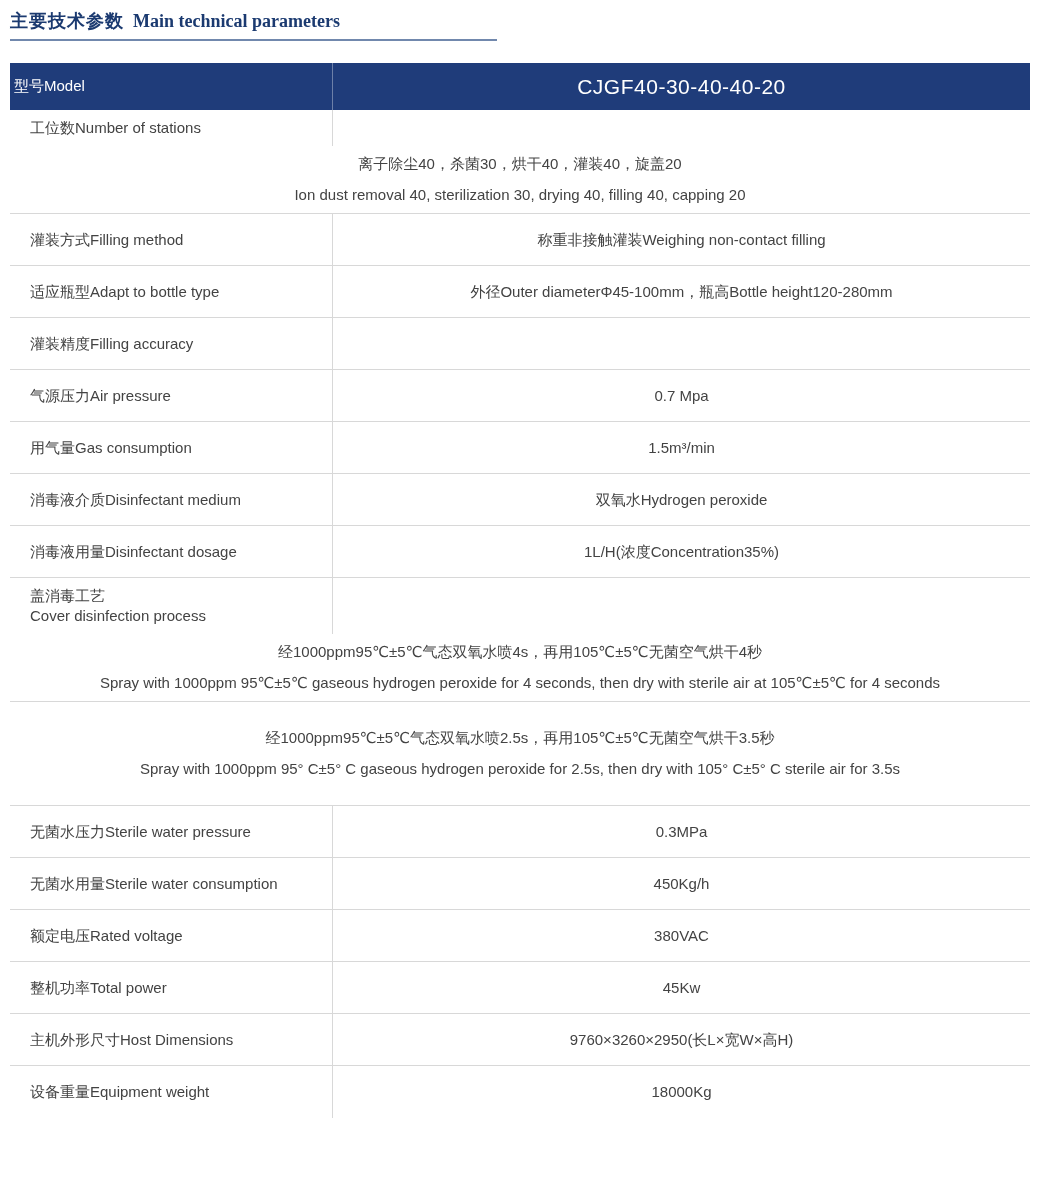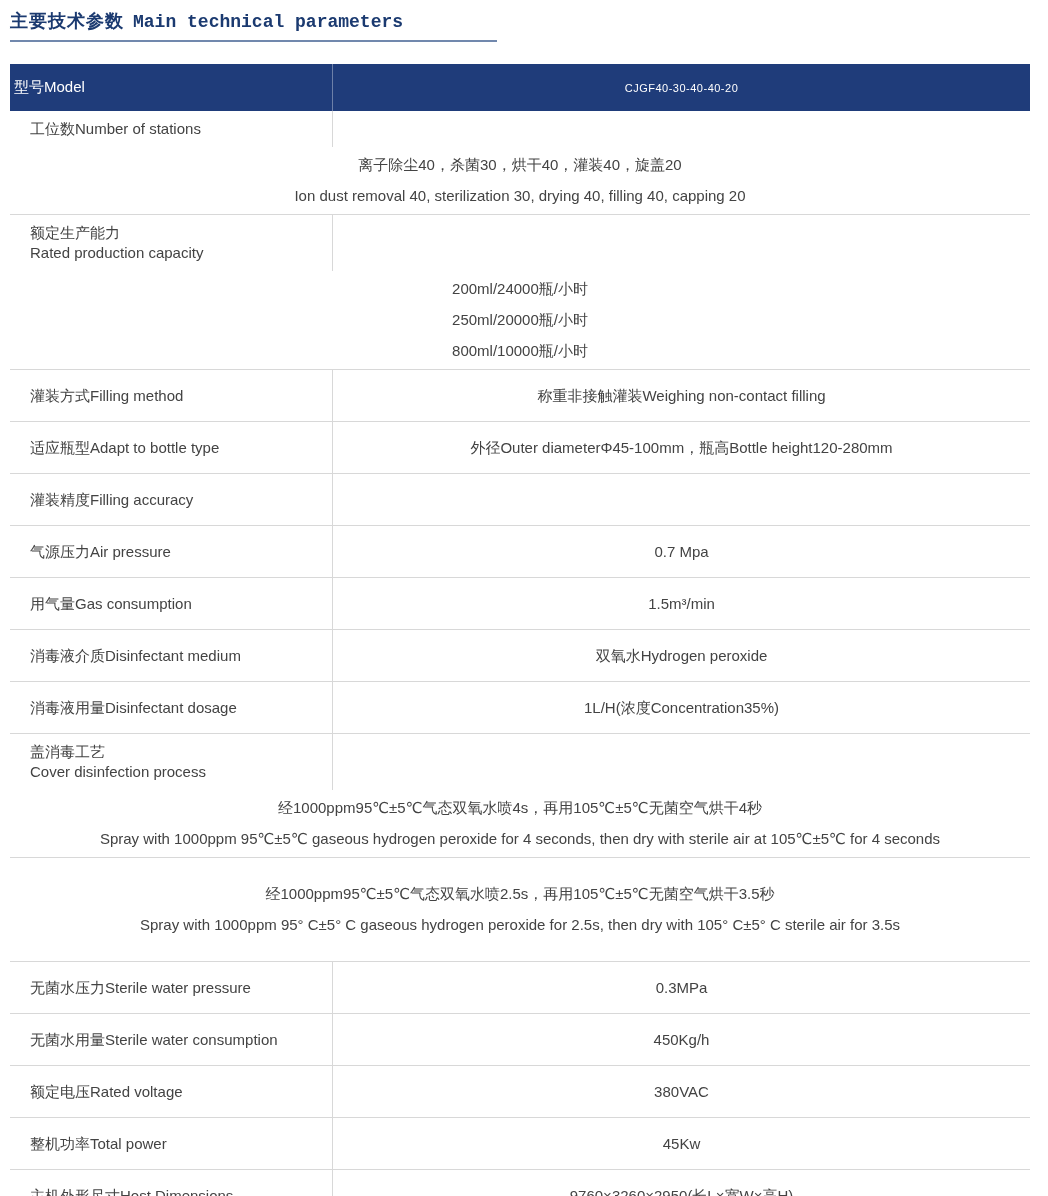--- a/index.html
+++ b/index.html
@@ -8,40 +8,40 @@
     width: 1048px;
     font-family: "Liberation Sans", "DejaVu Sans", sans-serif;
     color: var(--body-text, #434343);
   }
   .page { width: 1048px; padding: 8px 18px 0 10px; }
 
   
   .title-block { padding-top: 2px; }
   .title-line { font-size: 18px; font-weight: bold; color: var(--title-text, #1b3a70); line-height: 22px; }
   .title-zh { font-family: "Liberation Sans", "DejaVu Sans", sans-serif; letter-spacing: 1px; margin-top: 15px; }
-  .title-en { font-family: Liberation Mono, monospace; margin-left: 4px; }
+  .title-en { font-family: Liberation Serif, serif; margin-left: 4px; }
   .title-underline { width: 487px; height: 2px; background: var(--title-underline, #7188ad); margin-top: 7px; }
 
   
   .spec-table { width: 1020px; margin-top: 22px; font-size: 15px; }
   .header-row {
     display: flex; height: 47px;
     background: var(--header-bg, #1f3c7a);
     color: var(--header-text, #ffffff);
   }
   .header-row .cell-label {
     width: 323px; display: flex; align-items: center;
     padding-left: 4px;
     border-right: 1px solid rgba(255,255,255,0.35);
     font-size: 15px;
     text-align: center;
   }
   .header-row .cell-value {
     flex: 1; display: flex; align-items: center; justify-content: center;
-    font-size: 11px; letter-spacing: 0.5px;
+    font-size: 21px; letter-spacing: 0.5px;
   }
 
   .row { display: flex; min-height: 52px; border-bottom: 1px solid var(--row-border, #d8d8d8); }
   .row.tall { min-height: 104px; flex-direction: column; }
   .row:last-child { border-bottom: none; }
   .row .cell-label {
     width: 323px; padding: 8px 10px 8px 20px;
     border-right: 1px solid var(--row-border, #d8d8d8);
     display: flex; flex-direction: column; justify-content: center;
   }
@@ -74,31 +74,20 @@
     <div id="table-body">
         <div class="row tall">
           <div class="cell-label">
             <div class="line">工位数Number of stations</div>
           </div>
           <div class="cell-value">
             <div class="line">离子除尘40，杀菌30，烘干40，灌装40，旋盖20</div>
             <div class="line">Ion dust removal 40, sterilization 30, drying 40, filling 40, capping 20</div>
           </div>
         </div>
-        <div class="row tall">
-          <div class="cell-label">
-            <div class="line">额定生产能力</div>
-            <div class="line">Rated production capacity</div>
-          </div>
-          <div class="cell-value">
-            <div class="line">200ml/24000瓶/小时</div>
-            <div class="line">250ml/20000瓶/小时</div>
-            <div class="line">800ml/10000瓶/小时</div>
-          </div>
-        </div>
         <div class="row">
           <div class="cell-label">
             <div class="line">灌装方式Filling method</div>
           </div>
           <div class="cell-value">
             <div class="line">称重非接触灌装Weighing non-contact filling</div>
           </div>
         </div>
         <div class="row">
           <div class="cell-label">

